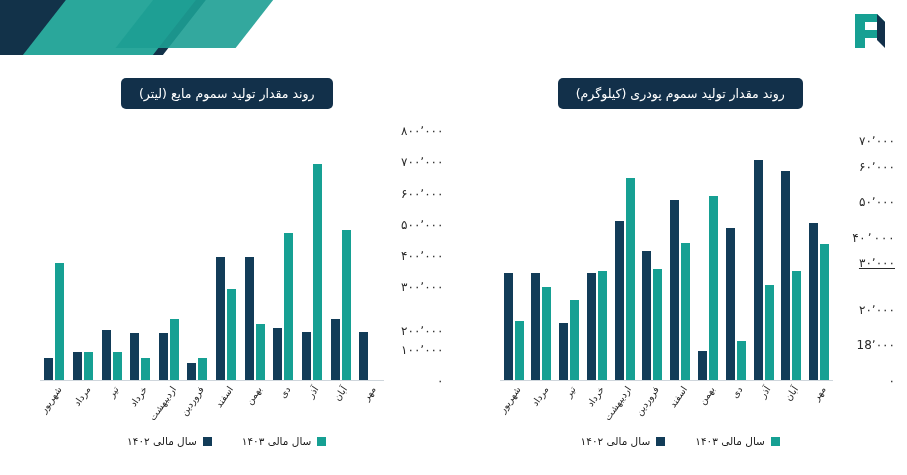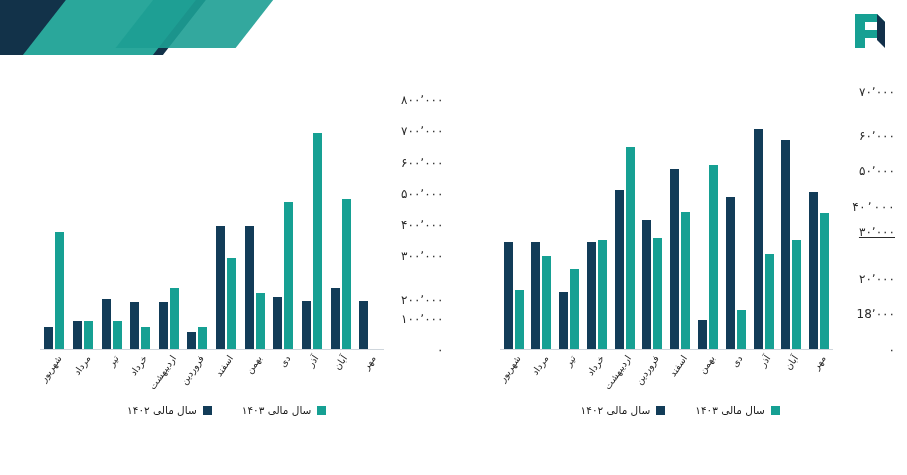--- a/index.html
+++ b/index.html
@@ -137,30 +137,31 @@
     <svg width="46" height="46" viewBox="0 0 46 46">
       <path d="M8 6 L30 6 L38 14 L18 14 L18 22 L32 22 L32 30 L18 30 L18 40 L8 40 Z" fill="#16a093"></path>
       <path d="M30 6 L38 14 L38 40 L30 32 Z" fill="#12304a"></path>
     </svg>
   </span>
 </div>
 
 <div class="panels">
 
   <div class="panel panel-right">
+    <div class="panel-title">روند مقدار تولید سموم پودری (کیلوگرم)</div>
     <div class="chart-area">
       <div class="yaxis" id="yaxis0">
           <div class="ytick" style="bottom: 0px;">۰</div>
           <div class="ytick" style="bottom: 35.7143px;">18٬۰۰۰</div>
           <div class="ytick" style="bottom: 71.4286px;">۲۰٬۰۰۰</div>
           <div class="ytick" style="bottom: 118px; text-decoration: underline;">۳۰٬۰۰۰</div>
           <div class="ytick" style="bottom: 142.857px; font-family: Liberation Mono, monospace;">۴۰٬۰۰۰</div>
           <div class="ytick" style="bottom: 178.571px;">۵۰٬۰۰۰</div>
           <div class="ytick" style="bottom: 214.286px;">۶۰٬۰۰۰</div>
-          <div class="ytick" style="bottom: 258px; margin-left: 40px;">۷۰٬۰۰۰</div>
+          <div class="ytick" style="bottom: 240px; margin-left: 40px;">۷۰٬۰۰۰</div>
         </div>
       <div class="plot" id="plot0">
         <div class="xaxis" id="xaxis0">
             <div class="xlab" style="right: 4.16667%;">مهر</div>
             <div class="xlab" style="right: 12.5%;">آبان</div>
             <div class="xlab" style="right: 20.8333%;">آذر</div>
             <div class="xlab" style="right: 29.1667%;">دی</div>
             <div class="xlab" style="right: 37.5%;">بهمن</div>
             <div class="xlab" style="right: 45.8333%;">اسفند</div>
             <div class="xlab" style="right: 54.1667%;">فروردین</div>
@@ -226,20 +227,21 @@
         </div>
         <div class="legend-item">
           <span class="swatch sw-1402"></span>
           <span>سال مالی ۱۴۰۲</span>
         </div>
       </div>
     </div>
   </div>
 
   <div class="panel panel-left">
+    <div class="panel-title">روند مقدار تولید سموم مایع (لیتر)</div>
     <div class="chart-area">
       <div class="yaxis" id="yaxis1">
           <div class="ytick" style="bottom: 0px;">۰</div>
           <div class="ytick" style="bottom: 31.25px;">۱۰۰٬۰۰۰</div>
           <div class="ytick" style="bottom: 50px;">۲۰۰٬۰۰۰</div>
           <div class="ytick" style="bottom: 93.75px; margin-top: 29px;">۳۰۰٬۰۰۰</div>
           <div class="ytick" style="bottom: 125px;">۴۰۰٬۰۰۰</div>
           <div class="ytick" style="bottom: 156.25px;">۵۰۰٬۰۰۰</div>
           <div class="ytick" style="bottom: 187.5px;">۶۰۰٬۰۰۰</div>
           <div class="ytick" style="bottom: 218.75px;">۷۰۰٬۰۰۰</div>

